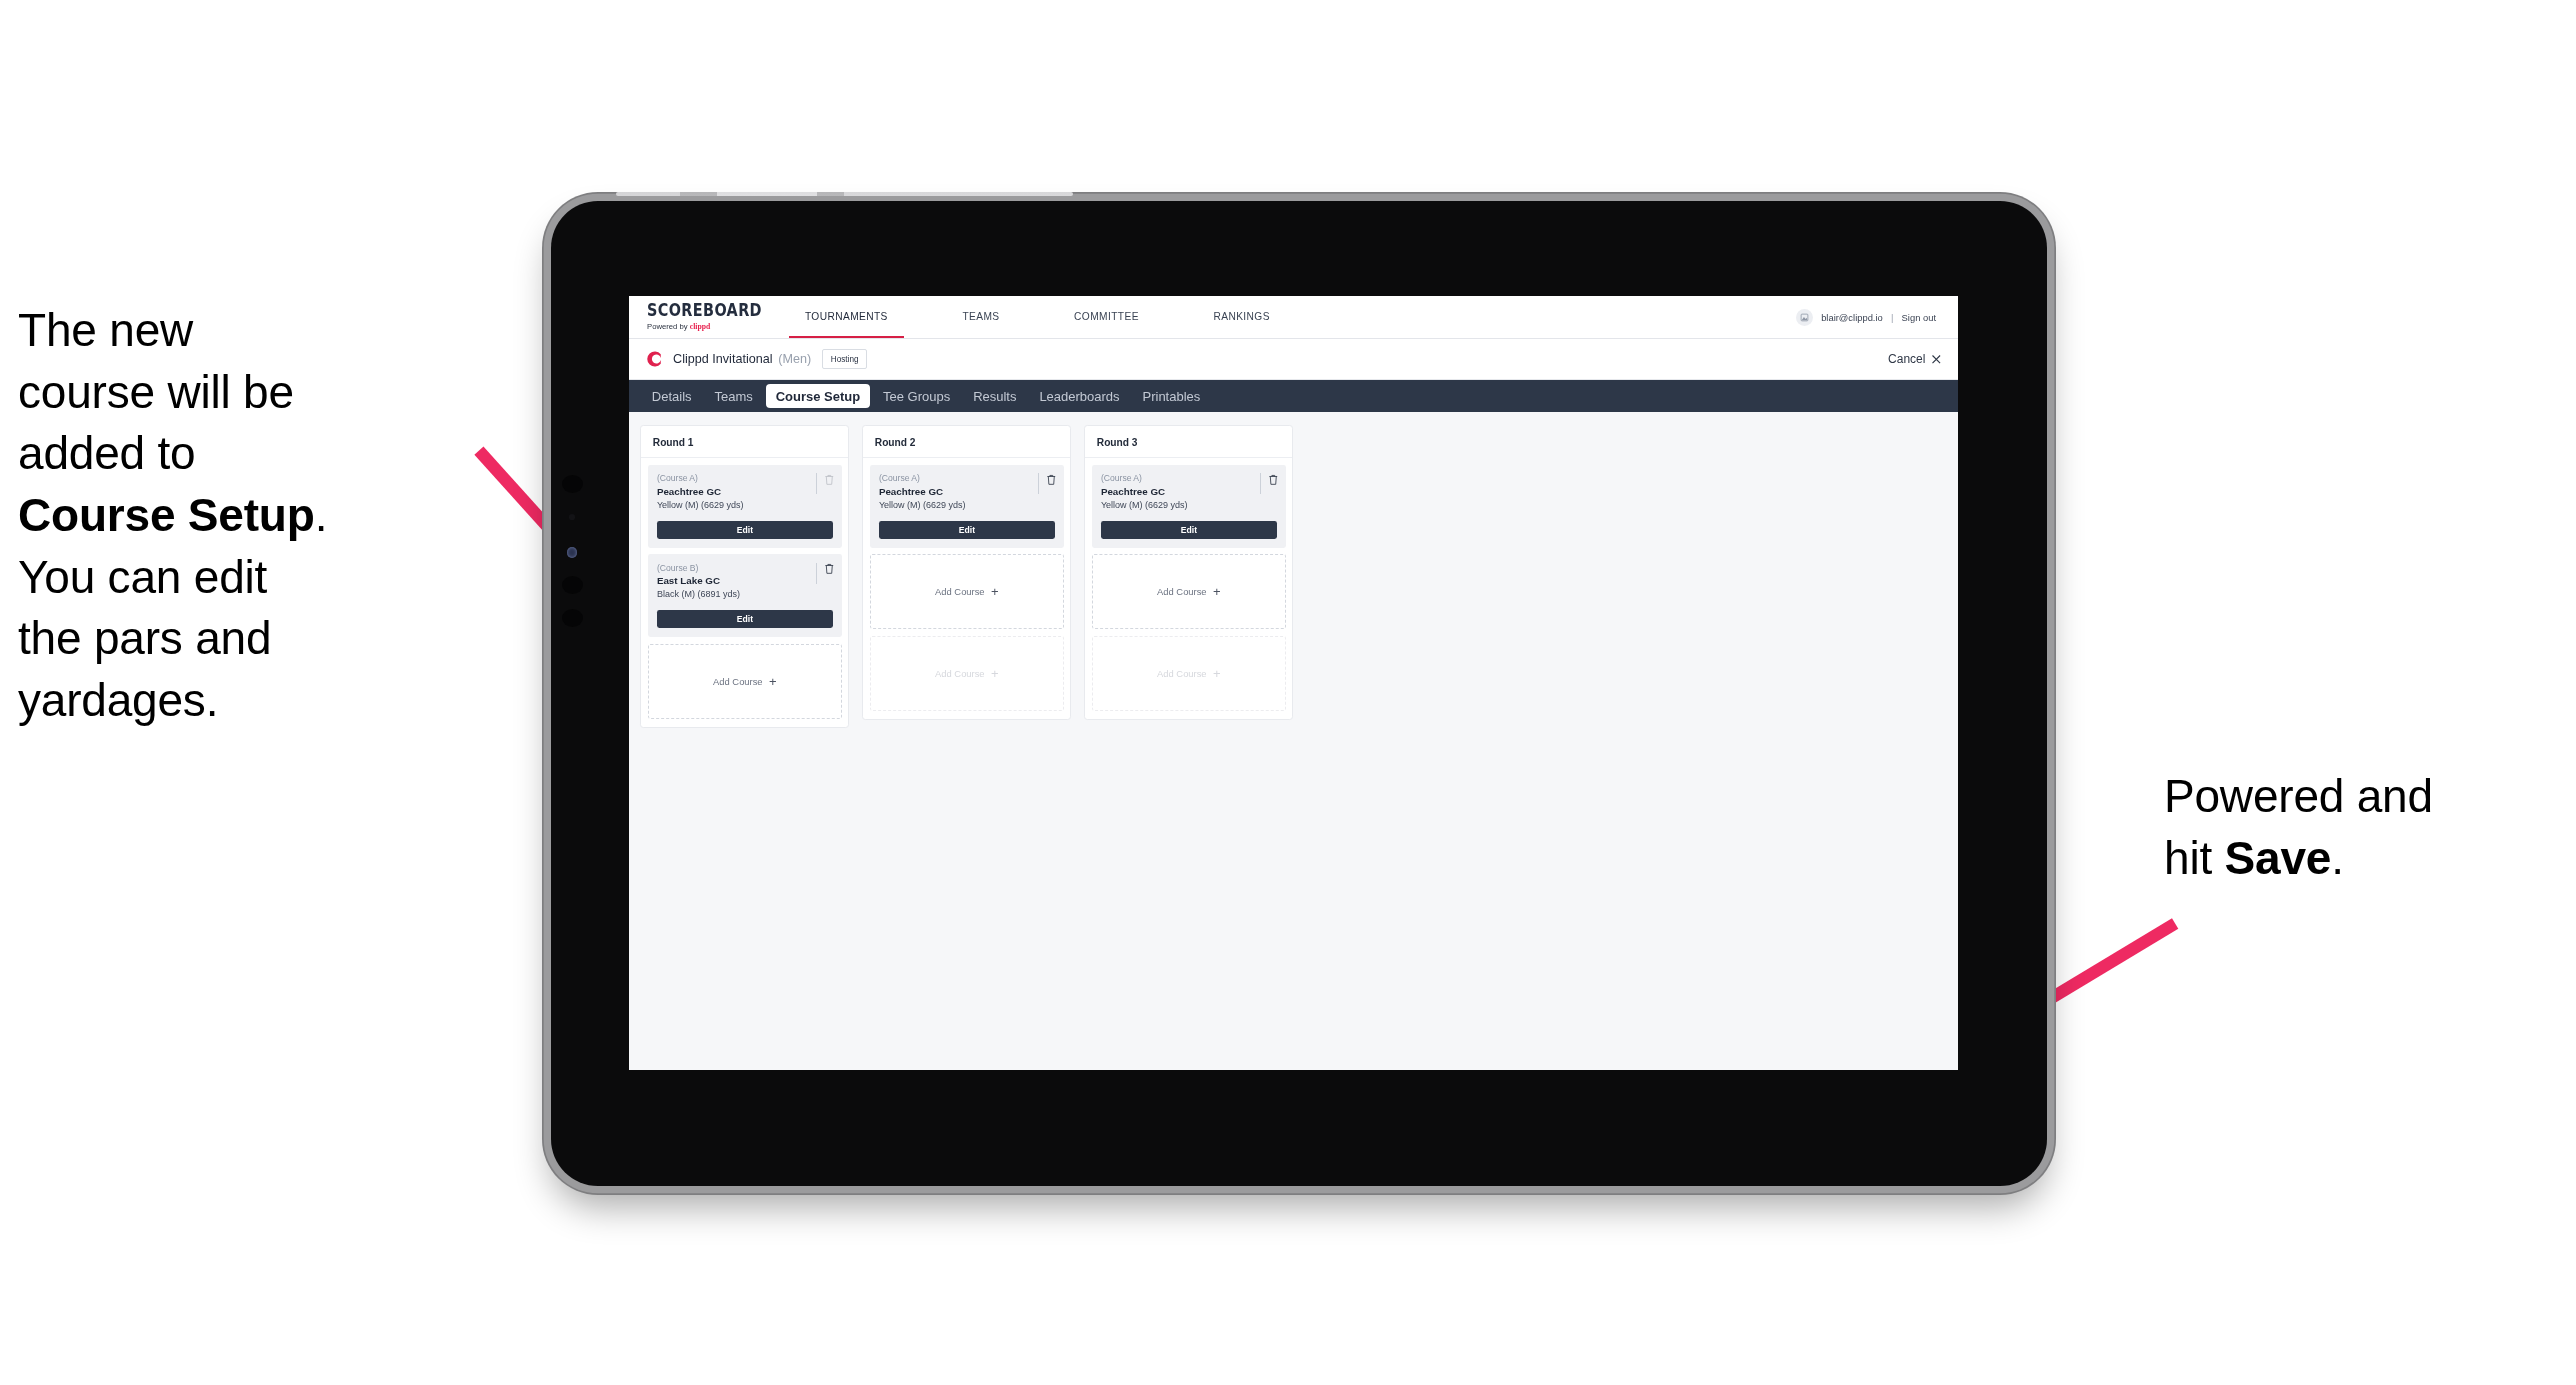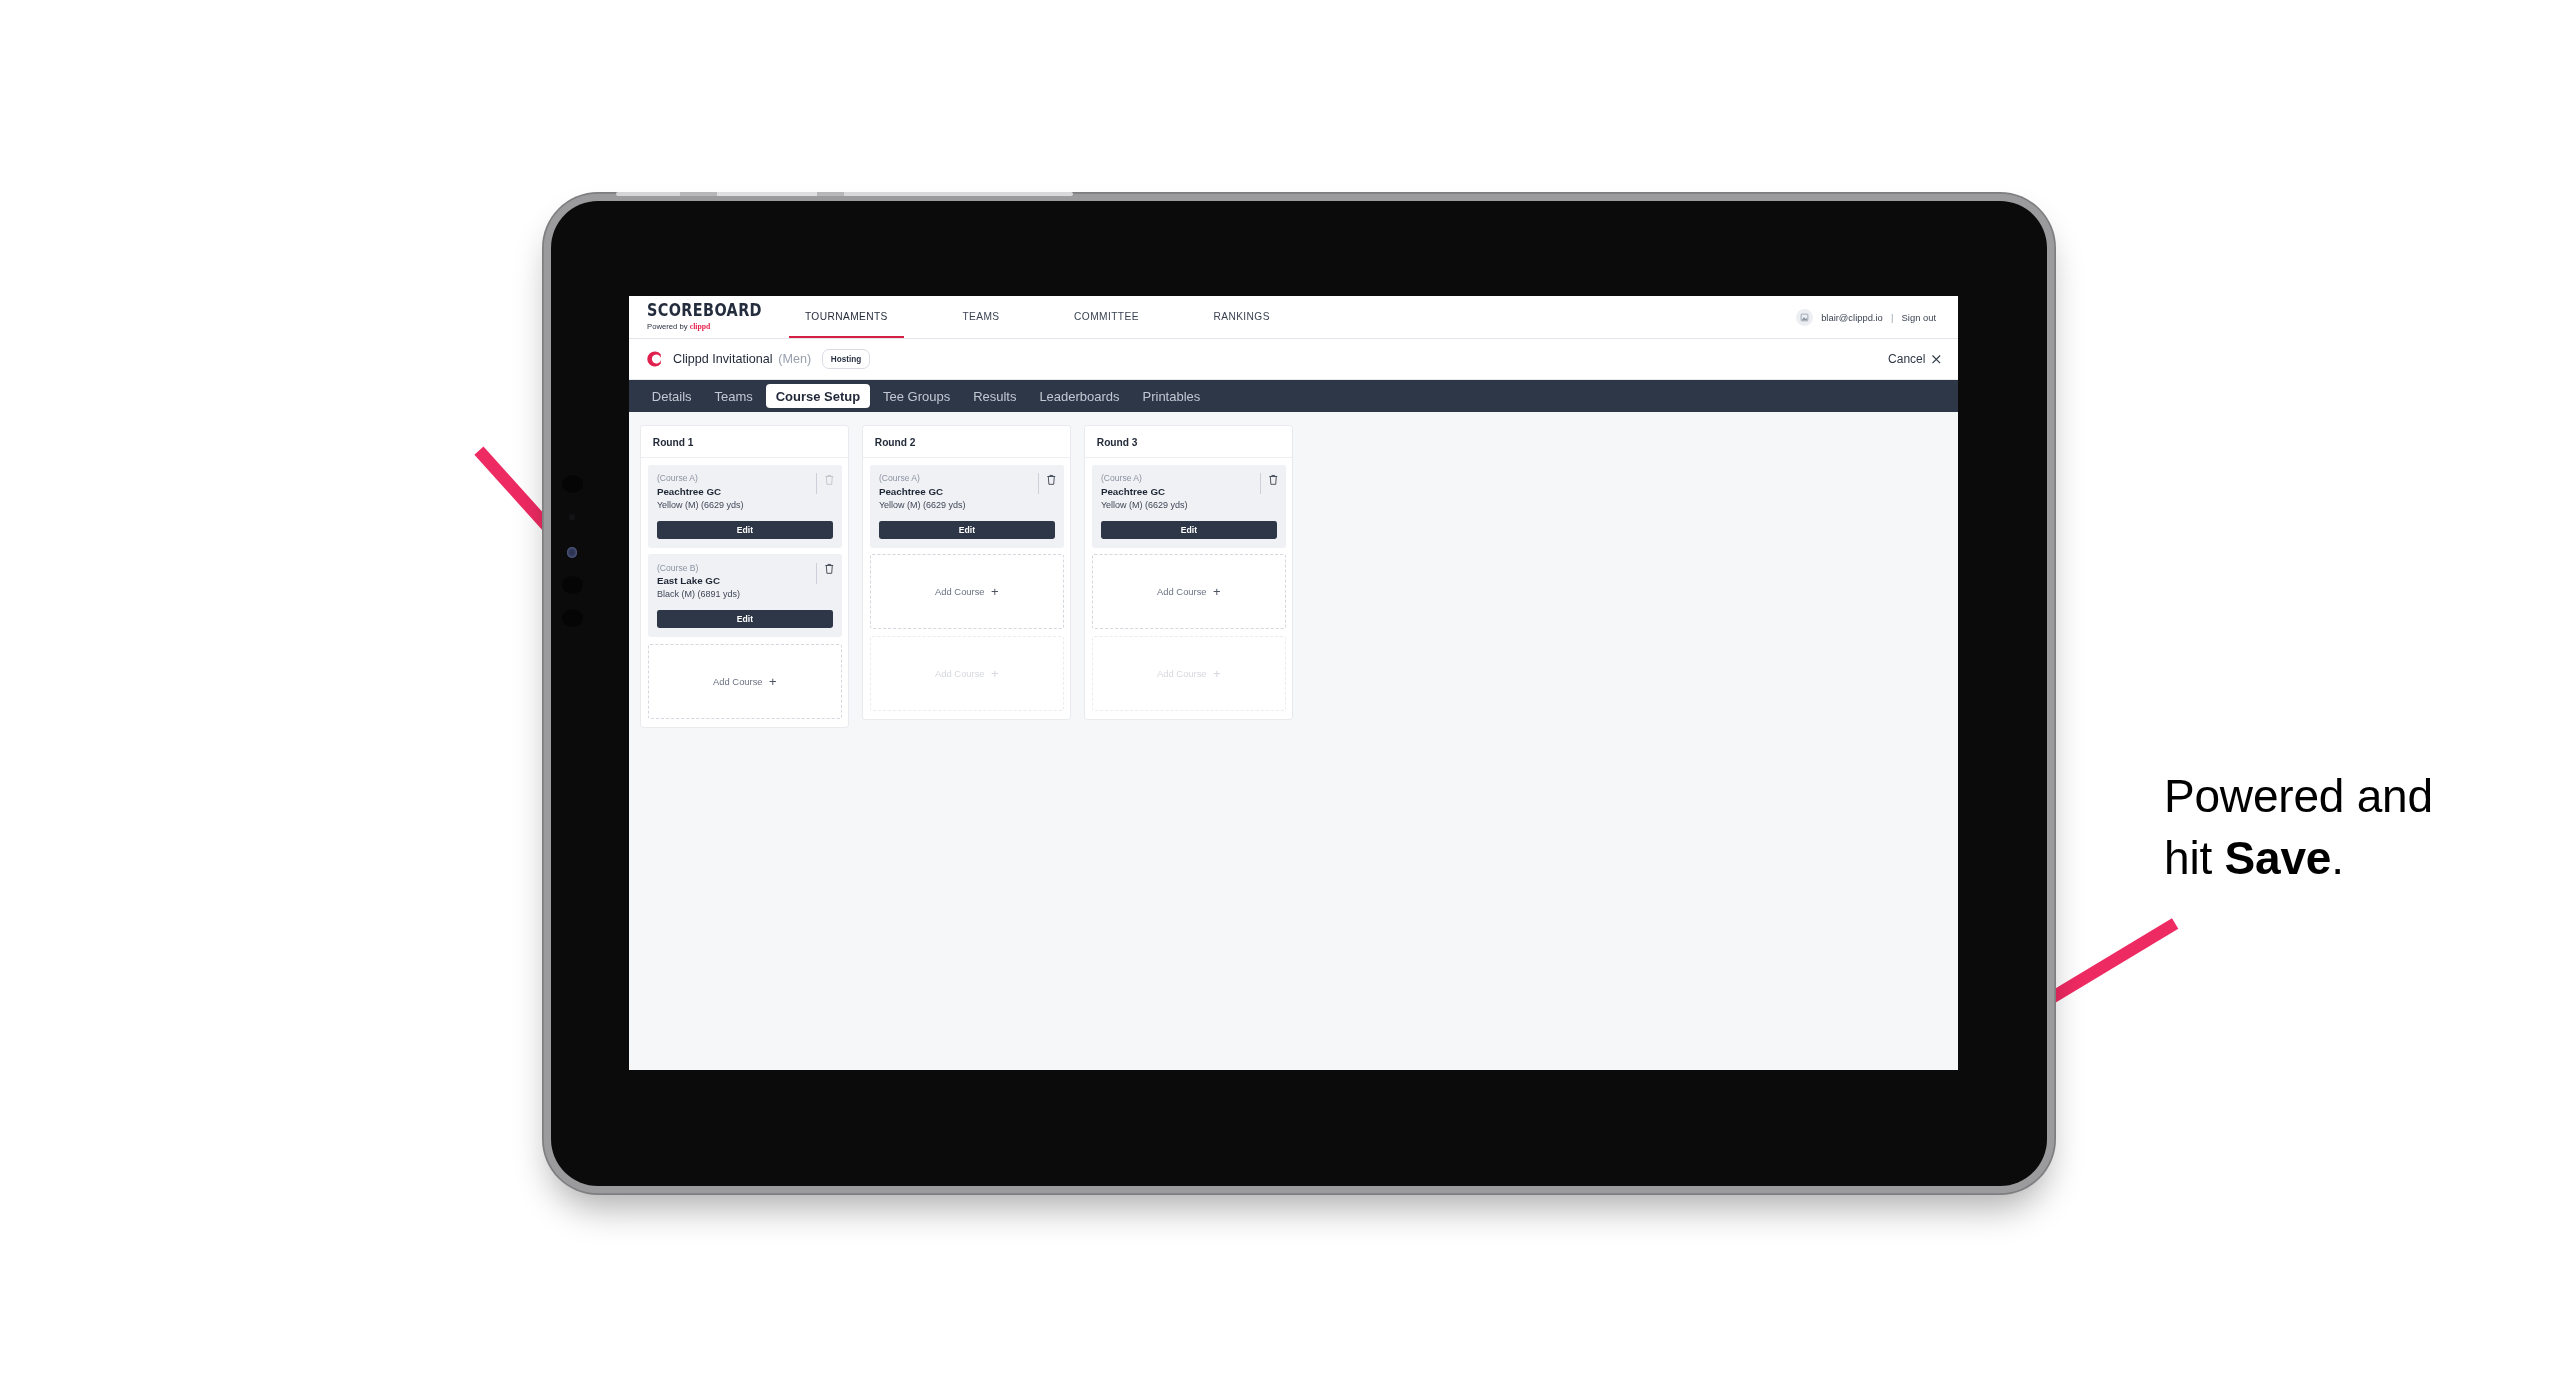--- a/index.html
+++ b/index.html
@@ -111,22 +111,22 @@
   
   #tourney {
     height: 41px; background:#fff;
     display:flex; align-items:center; padding: 0 16.3px;
     border-bottom: 0.8px solid #e6e8ec;
   }
   #tourney-logo { width: 18px; height: 18px; margin-right: 9.8px; flex:none; }
   #tourney-name { font-size: 12.6px; color:#1f2738; font-weight:400; }
   #tourney-gender { font-size: 12.6px; color:#98a0ad; margin-left: 5.7px; }
   #hosting-badge {
-    margin-left: 11.4px; font-size: 8.2px; font-weight:700; color:#2a3243;
-    border:0.8px solid #d9dde3; border-radius:7px; padding: 4.1px 7.3px; background:#fff;
+    margin-left: 11.4px; font-size: 8.2px; font-weight:400; color:#2a3243;
+    border:0.8px solid #d9dde3; border-radius:2px; padding: 4.1px 7.3px; background:#fff;
     cursor: pointer;
     text-align: center;
   }
   #cancel-btn {
     margin-left:auto; display:flex; align-items:center; gap:5.7px;
     font-size: 12px; color:#2f3746; cursor:pointer;
   }
 
   
   #tabbar {
@@ -184,20 +184,29 @@
   .add-card .plus { font-size: 13px; color:#4b5260; line-height:1; font-weight:400; }
   .add-card.ghost { border-color:#ececef; }
   .add-card.ghost .lbl  { color:#d6d8dd; }
   .add-card.ghost .plus { color:#d6d8dd; }
 </style>
 </head>
 <body>
 
 <div id="stage">
 
+  <div class="annot" id="annot-left">
+    <span>The new</span><br>
+    <span>course will be</span><br>
+    <span>added to</span><br>
+    <b>Course Setup</b><span>.</span><br>
+    <span>You can edit</span><br>
+    <span>the pars and</span><br>
+    <span>yardages.</span>
+  </div>
 
   <svg class="arrow-svg" style="left:469px; top:440px; width:204px; height:220px;" viewBox="0 0 250 270">
     <path d="M 12 13 L 184 204" stroke="#ee2a62" stroke-width="15" fill="none" stroke-linecap="butt"></path>
     <path d="M 232 247 L 160 184 L 190 246 L 176 196 Z" fill="#ee2a62"></path>
     <path d="M 232 247 L 163 181 L 186 249 Z" fill="#ee2a62"></path>
   </svg>
 
   <div class="annot" id="annot-right">
     <span>Powered and</span><br>
     <span>hit </span><b>Save</b><span>.</span>

